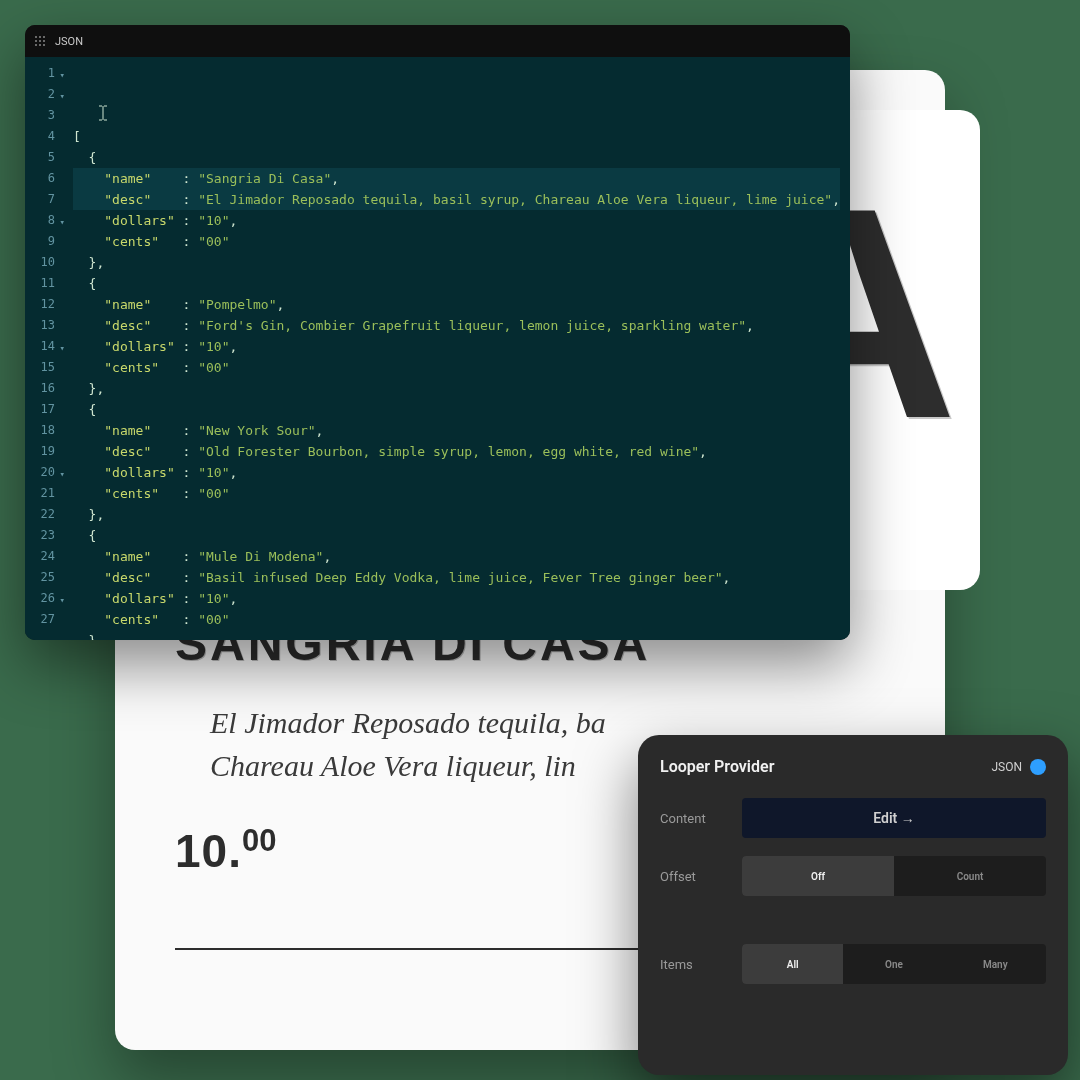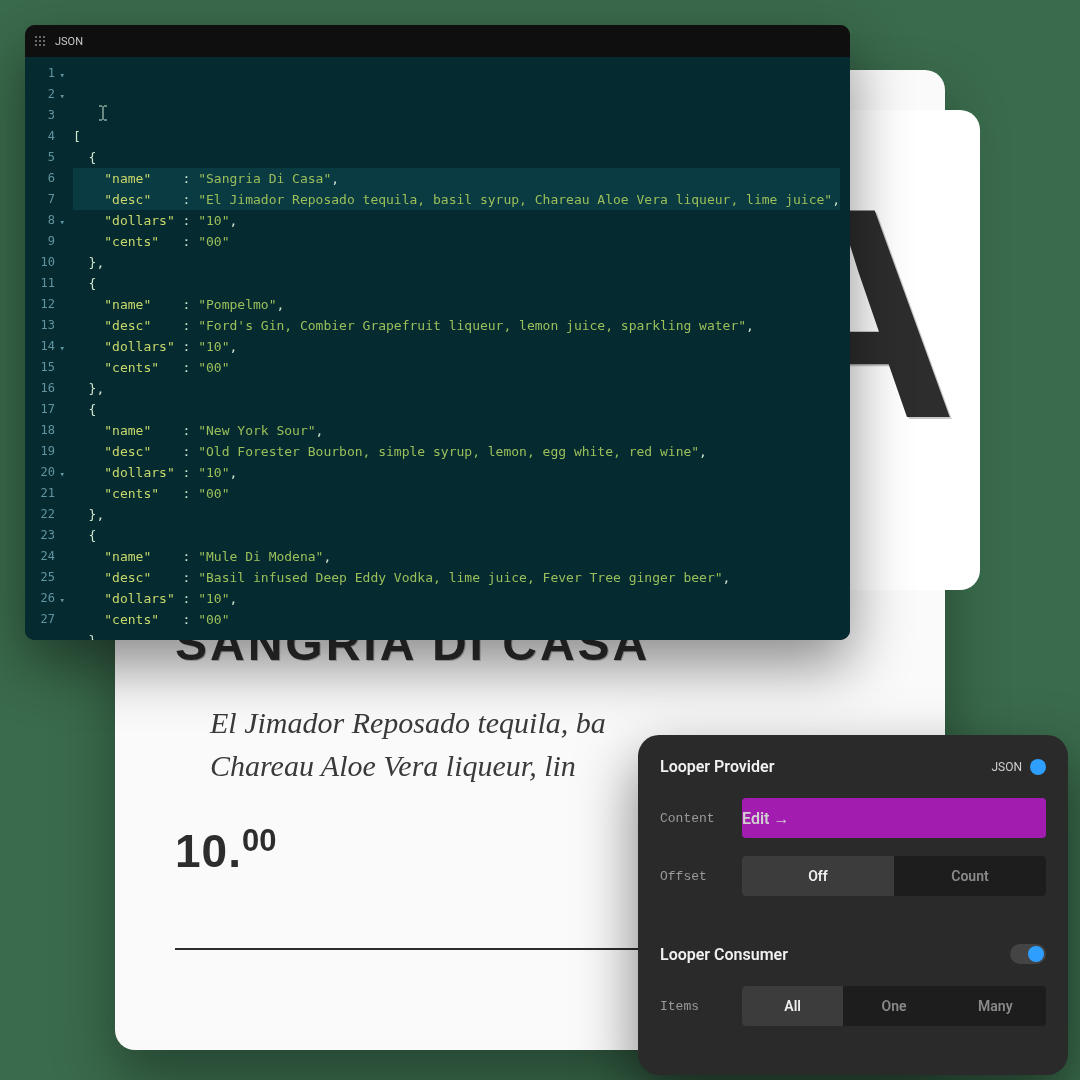--- a/index.html
+++ b/index.html
@@ -198,21 +198,20 @@
   }
   .panel-row {
     display: flex;
     align-items: center;
     margin-bottom: 18px;
   }
   .panel-row .label {
     color: #9a9a9a;
     width: 82px;
     font-size: 13px;
-    font-family: Liberation Mono, monospace;
   }
   .panel-header {
     display: flex;
     justify-content: space-between;
     align-items: center;
     margin-bottom: 22px;
   }
   .panel-header h3 {
     font-size: 16px;
     font-weight: 600;
@@ -239,45 +238,46 @@
     content: "";
     position: absolute;
     right: 2px; top: 2px;
     width: 16px; height: 16px;
     background: #2e9fff;
     border-radius: 50%;
   }
   .btn {
     flex: 1;
     height: 40px;
-    background: #a21caf;
+    background: #0f172a;
     border-radius: 4px;
     display: flex;
     align-items: center;
+    justify-content: center;
     color: #d0d0d0;
-    font-size: 16px;
+    font-size: 14px;
     font-weight: 600;
     gap: 6px;
     cursor: pointer;
   }
   .seg {
     flex: 1;
     height: 40px;
     background: #1d1d1d;
     border-radius: 4px;
     display: flex;
     overflow: hidden;
   }
   .seg .seg-item {
     flex: 1;
     display: flex;
     align-items: center;
     justify-content: center;
     color: #8a8a8a;
-    font-size: 14px;
+    font-size: 10px;
     font-weight: 600;
     cursor: pointer;
   }
   .seg .seg-item.active {
     background: #3c3c3c;
     color: #f0f0f0;
   }
   .panel-divider {
     height: 30px;
   }
@@ -372,24 +372,20 @@
   <div class="panel-row">
     <div class="label">Offset</div>
     <div class="seg">
       <div class="seg-item active">Off</div>
       <div class="seg-item">Count</div>
     </div>
   </div>
 
   <div class="panel-divider"></div>
 
-  <div class="panel-header">
-    <h3>Looper Consumer</h3>
-    <div class="toggle-pill on"></div>
-  </div>
 
   <div class="panel-row">
     <div class="label">Items</div>
     <div class="seg">
       <div class="seg-item active">All</div>
       <div class="seg-item">One</div>
       <div class="seg-item">Many</div>
     </div>
   </div>
 </div>

